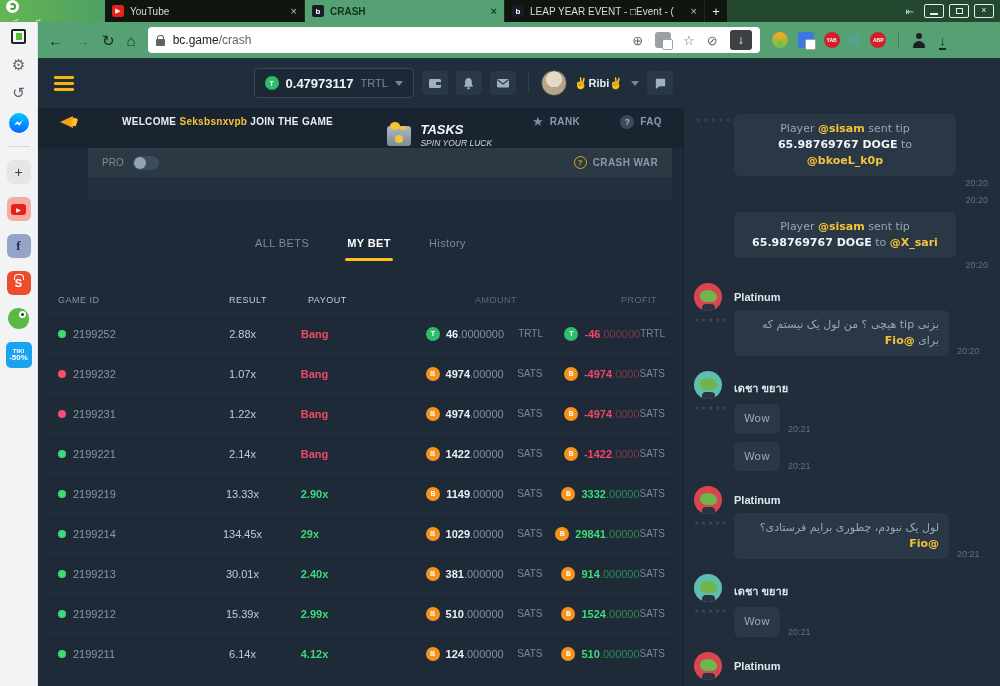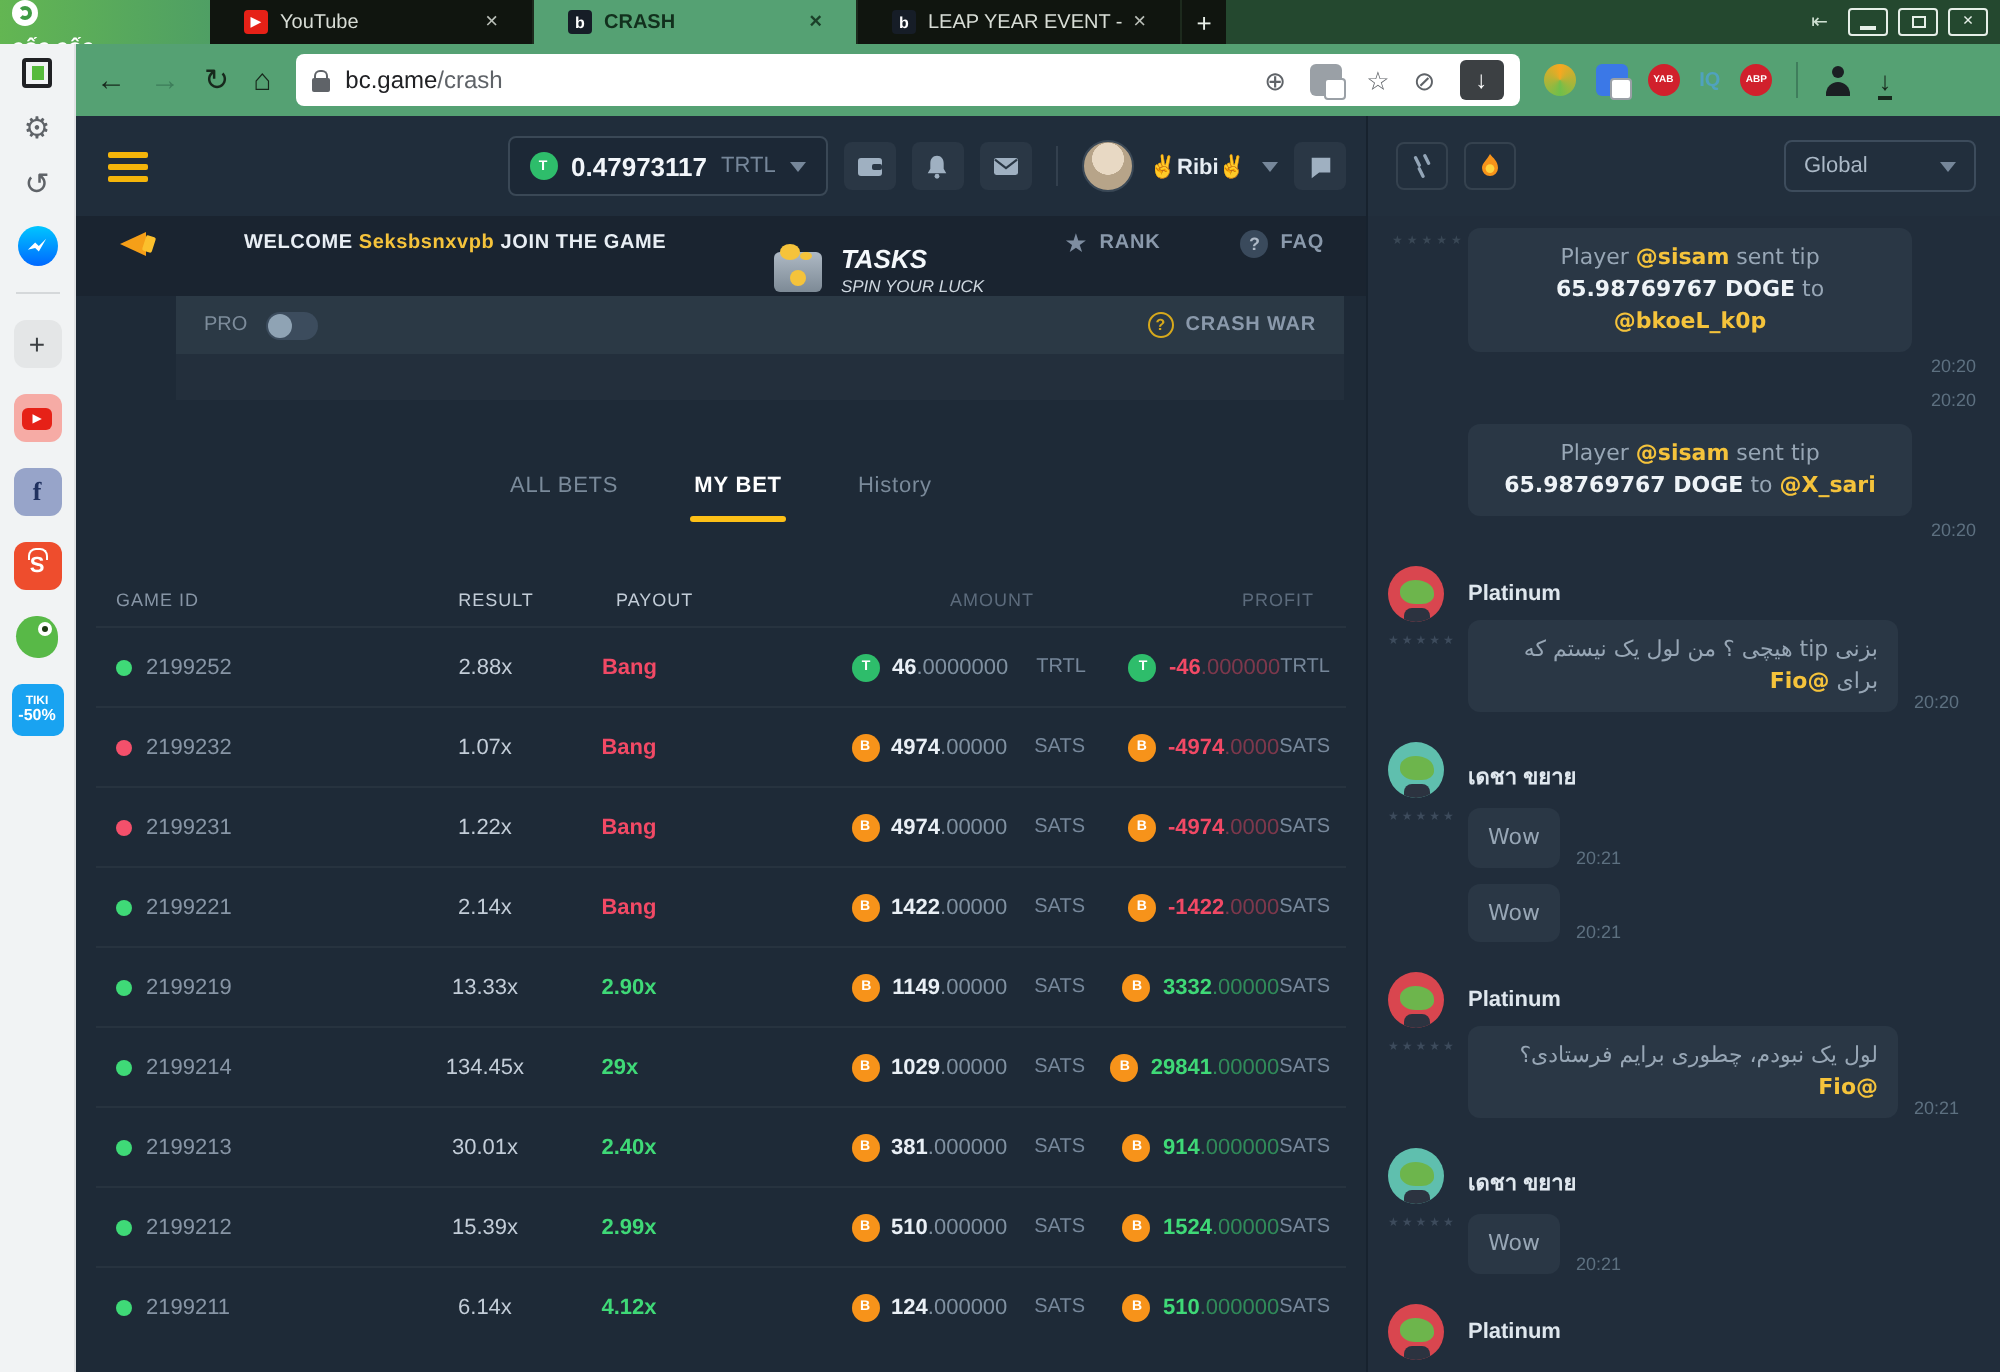--- a/index.html
+++ b/index.html
@@ -5,21 +5,21 @@
   * { margin:0; padding:0; box-sizing:border-box; }
   html,body { width:1000px; height:686px; overflow:hidden; }
   body { font-family:"Liberation Sans", sans-serif; background:#1e2a37; position:relative; }
 
   
   .tabstrip { position:absolute; top:0; left:0; right:0; height:22px; background:#24482f; display:flex; align-items:stretch; }
   .logo-seg { width:105px; background:linear-gradient(90deg,#63b652,#4f9f64); display:flex; align-items:flex-start; gap:5px; padding-left:6px;flex-direction:column; }
   .cc-logo { width:13px; height:13px; background:#fff; border-radius:50%; position:relative; flex:none; }
   .cc-logo::after { content:""; position:absolute; inset:3px; border-radius:50%; border:2px solid #3f9b44; border-left-color:transparent; }
   .logo-text { color:#fff; font-size:11px; font-weight:bold; }
-  .tab { width:162px; display:flex; align-items:center; gap:6px; padding:0 17px; font-size:10px; color:#d8ddd6; background:#10150f; border-right:1px solid #1d2a1d; }
+  .tab { width:200px; display:flex; align-items:center; gap:6px; padding:0 7px; font-size:10px; color:#d8ddd6; background:#10150f; border-right:1px solid #1d2a1d; }
   .tab.active { background:#55a173; color:#12301d; font-weight:bold; }
   .tab-title { flex:1; white-space:nowrap; overflow:hidden; }
   .tab-close { font-size:11px; line-height:1; opacity:.85; }
   .fav { width:12px; height:12px; border-radius:2px; flex:none; display:flex; align-items:center; justify-content:center; font-size:7px; color:#fff; }
   .fav.youtube { background:#e62117; }
   .fav.bcgame { background:#161d27; font-weight:bold; font-size:8px; }
   .newtab { width:22px; display:flex; align-items:center; justify-content:center; color:#e8efe8; font-size:13px; background:#10150f; }
   .strip-space { flex:1; }
   .pin-ic { color:#cfe0d2; font-size:10px; align-self:center; margin-right:10px; }
   .winbtns { display:flex; gap:5px; align-items:center; padding-right:6px; }
@@ -301,37 +301,20 @@
       <span class="gh-div"></span>
       <span class="uavatar"></span>
       <span class="uname">✌Ribi✌</span>
       <span class="caret"></span>
       <span class="icon-btn">
         <svg width="13" height="13" viewBox="0 0 14 14">
             <path d="M2 2h10v8H6l-4 3z" fill="#9fb0c1"></path>
           </svg>
       </span>
     </div>
-    <div class="gh-chat">
-      <span class="icon-btn ghost">
-        <svg width="13" height="13" viewBox="0 0 14 14">
-            <path d="M3 2l2 4M8 1l2 4M5 8l2 4" stroke="#93a5b7" stroke-width="1.8" stroke-linecap="round"></path>
-          </svg>
-      </span>
-      <span class="icon-btn ghost">
-        <svg width="14" height="14" viewBox="0 0 14 14">
-            <path d="M7 1C8.5 3 11 4.5 11 8a4 4 0 0 1-8 0C3 5.5 5.5 4 7 1z" fill="#f7931a"></path>
-            <circle cx="7" cy="8.3" r="2.2" fill="#ffd23e"></circle>
-          </svg>
-      </span>
-      <div class="global-dd">
-        <span class="global-txt">Global</span>
-        <span class="caret"></span>
-      </div>
-    </div>
   </div>
 
   <div class="main">
     <div class="banner">
       <span class="mega"></span>
       <span class="wl-text">
         <span>WELCOME</span>
         <span class="wl-name">Seksbsnxvpb</span>
         <span>JOIN THE GAME</span>
       </span>

